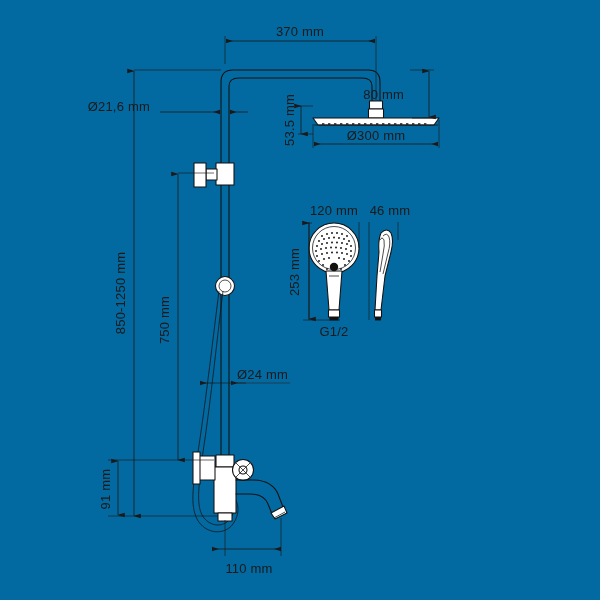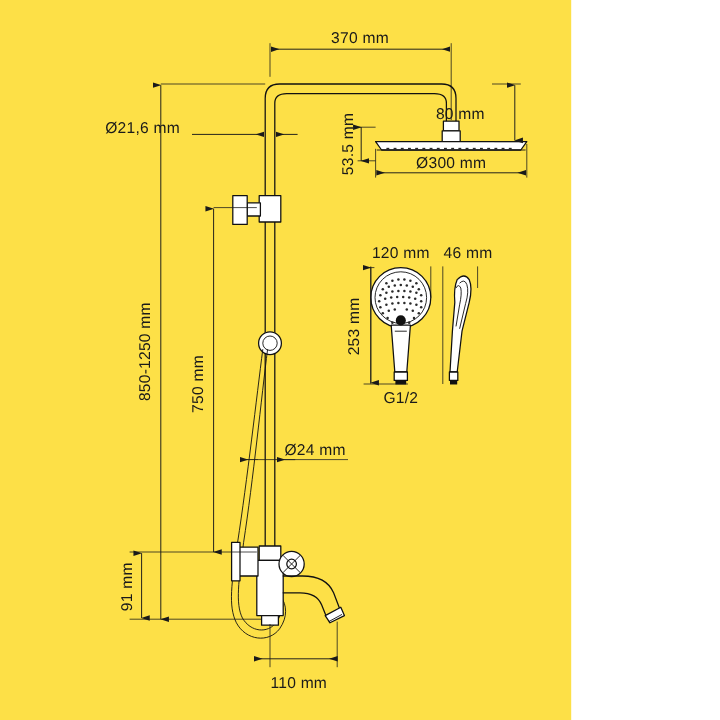--- a/index.html
+++ b/index.html
@@ -2,23 +2,23 @@
 <html><head>
 <meta charset="utf-8">
 <style>
   html, body {
     margin: 0;
     padding: 0;
     background: #ffffff;
   }
   #sheet {
     position: relative;
-    width: 476px;
+    width: 600px;
     height: 600px;
-    background: #fde047;
+    background: #0369a1;
     overflow: hidden;
     font-family: "Liberation Sans", sans-serif;
   }
   #sheet svg {
     position: absolute;
     top: 0;
     left: 0;
     width: 600px;
     height: 600px;
   }

